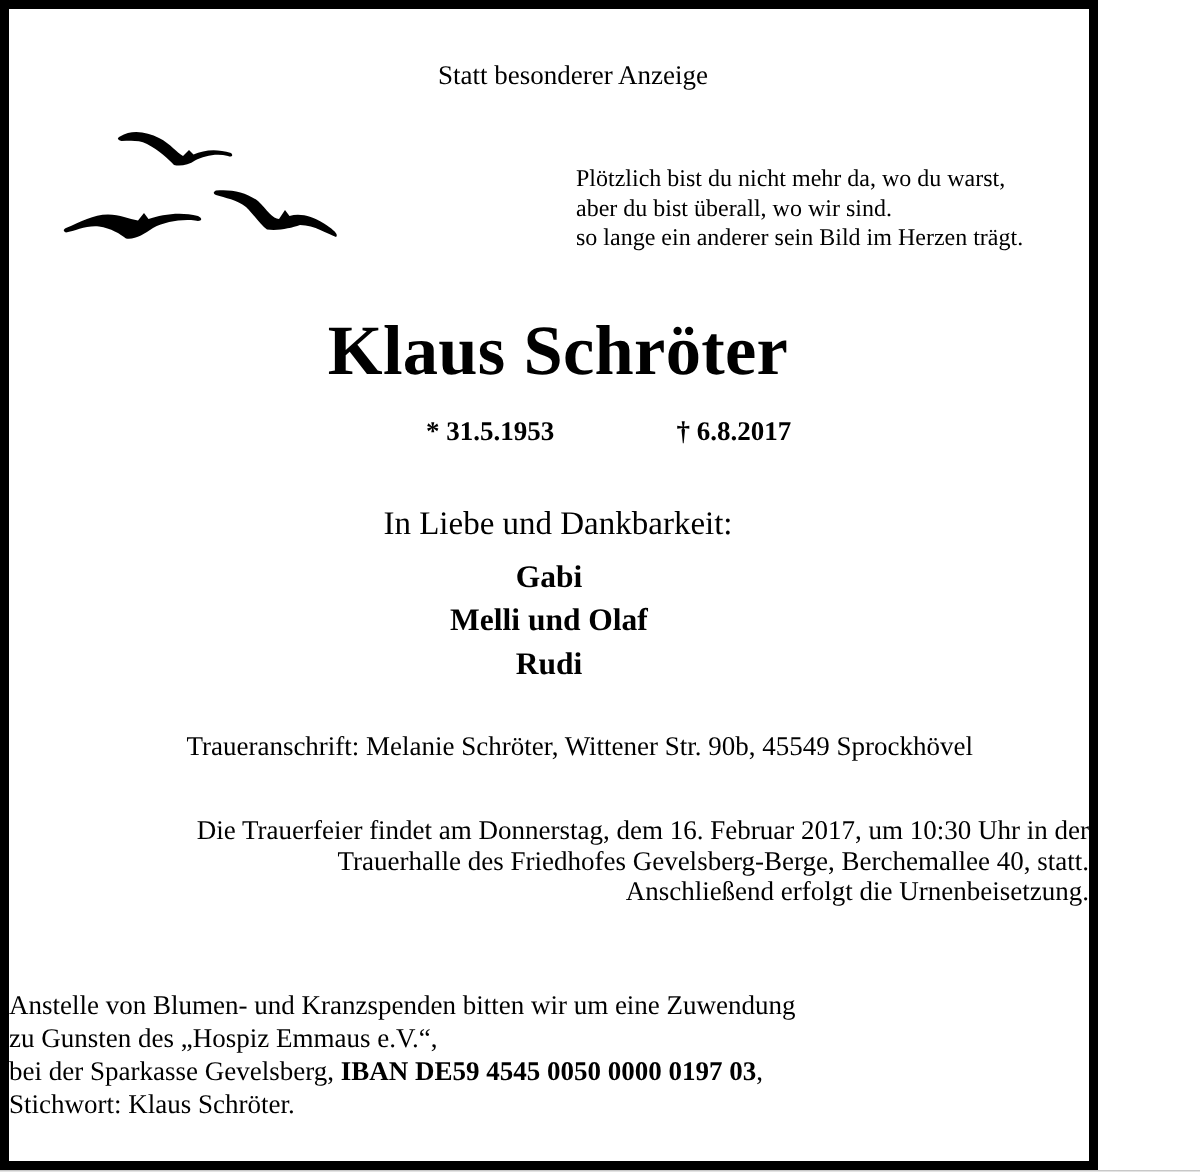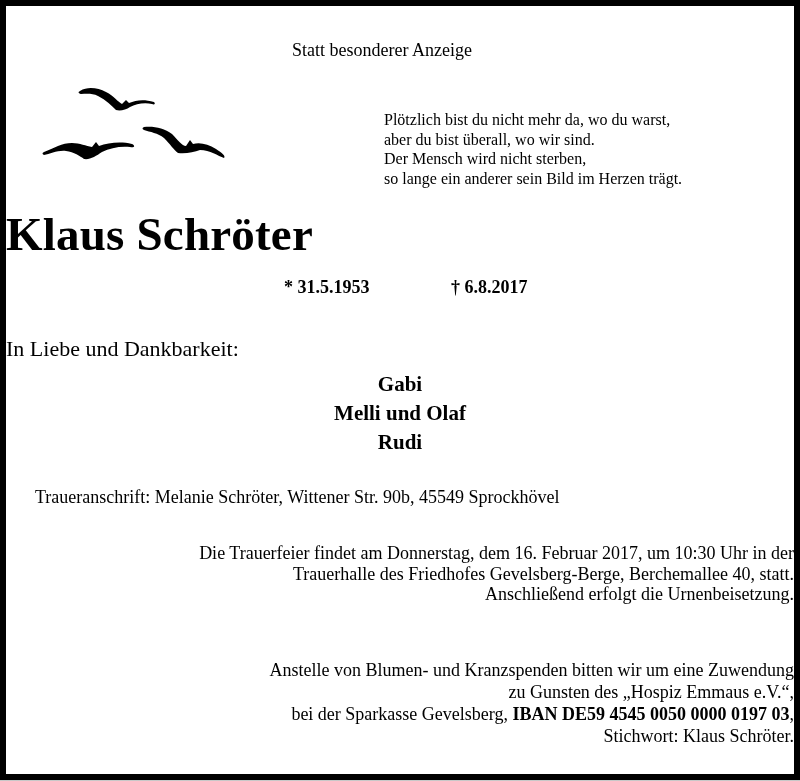--- a/index.html
+++ b/index.html
@@ -1,41 +1,41 @@
 <!DOCTYPE html>
 <html><head>
   <meta charset="utf-8">
   <style>
     html, body { margin: 0; padding: 0; background: #ffffff; }
     body { width: 800px; height: 781px; position: relative; overflow: hidden; }
     .frame {
       position: absolute; left: 0; top: 0;
-      width: 800px; height: 780px;
+      width: 732px; height: 780px;
       box-sizing: border-box;
       border: 6px solid #000;
       background: #fff;
       font-family: "Liberation Serif", "DejaVu Serif", serif;
       color: #000;
     }
     .bottom-line { position: absolute; left: 0; bottom: 0; width: 800px; height: 1px; background: #c8c8c8; }
     .t { position: absolute; white-space: nowrap; }
-    .center { left: 0; right: 0; }
+    .center { left: 12px; right: 0; text-align: center; }
     .header { top: 34px; font-size: 18px; left: 286px; }
     .poem { position: absolute; left: 378px; top: 104px; font-size: 16px; line-height: 19.5px; }
     .poem div { white-space: nowrap; }
     .name { top: 201px; font-size: 47px; font-weight: bold; letter-spacing: 0.2px; }
     .dates { top: 271px; font-size: 18px; font-weight: bold; left: 0; right: 0; }
     .born { position: absolute; left: 278px; text-align: center; }
     .died { position: absolute; left: 445px; }
     .dank { top: 330px; font-size: 22px; }
     .mourners { position: absolute; left: 0; right: 0; top: 364px; text-align: center; font-size: 21px; font-weight: bold; line-height: 29px; }
     .addr { top: 481px; font-size: 18px; padding-left: 29px; }
     .ceremony { position: absolute; left: 0; right: 0; top: 537px; text-align: right; font-size: 18px; line-height: 20.5px; }
     .nocondol { top: 616px; font-size: 18px; }
-    .donation { position: absolute; left: 0; right: 0; top: 653px; text-align: right; font-size: 18px; line-height: 22px; }
+    .donation { position: absolute; left: 0; right: 12px; top: 653px; text-align: left; font-size: 18px; line-height: 22px; }
     .birds { position: absolute; left: 30px; top: 74px; }
   </style>
 </head>
 <body>
 
 <div class="frame">
 
   <div class="t header">Statt besonderer Anzeige</div>
 
   <svg class="birds" width="200" height="90" viewBox="0 0 200 90">
@@ -43,21 +43,20 @@
     <path d="M44,11 C52,6 62,8 70,12 C78,16 82,22 86,24 L90,20 L93,23 C100,20 108,19 118,22 C120,24 118,25 116,24 C108,22 100,24 94,27 C90,30 84,31 80,30 C76,26 70,20 62,16 C56,13 50,14 45,14 C42,13 42,12 44,11 Z" fill="#000"></path>
 
     <path d="M8,72 C18,68 26,63 36,63 C44,63 50,66 56,67 L60,62 L63,66 C72,63 84,61 96,64 C100,66 98,68 94,67 C84,66 74,68 66,72 C60,76 54,80 48,79 C44,76 38,72 30,71 C22,70 14,74 8,75 C6,74 6,73 8,72 Z" fill="#000"></path>
 
     <path d="M108,47 C118,46 128,48 136,54 C142,60 146,66 150,66 L154,60 L157,64 C164,62 172,64 180,69 C186,73 190,76 188,78 C182,76 174,70 164,70 C158,72 150,74 142,73 C138,70 134,64 128,58 C122,53 114,52 108,50 C106,49 106,48 108,47 Z" fill="#000"></path>
   </svg>
 
   <div class="poem">
     <div>Plötzlich bist du nicht mehr da, wo du warst,</div>
     <div>aber du bist überall, wo wir sind.</div>
-    <div>Der Mensch wird nicht sterben,</div>
     <div>so lange ein anderer sein Bild im Herzen trägt.</div>
   </div>
 
   <div class="t center name">Klaus Schröter</div>
 
   <div class="t dates">
     <span class="born">* 31.5.1953</span>
     <span class="died">† 6.8.2017</span>
   </div>
 

